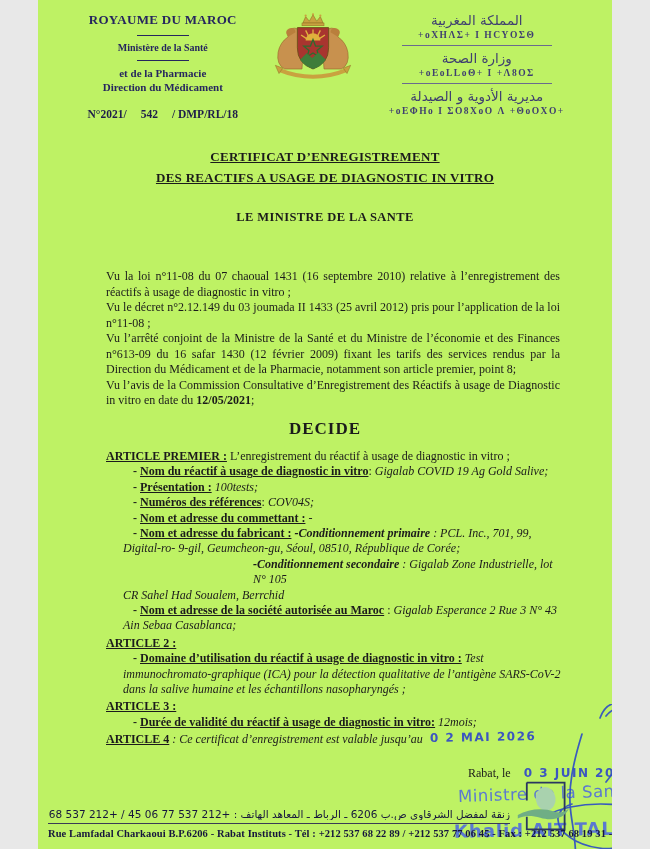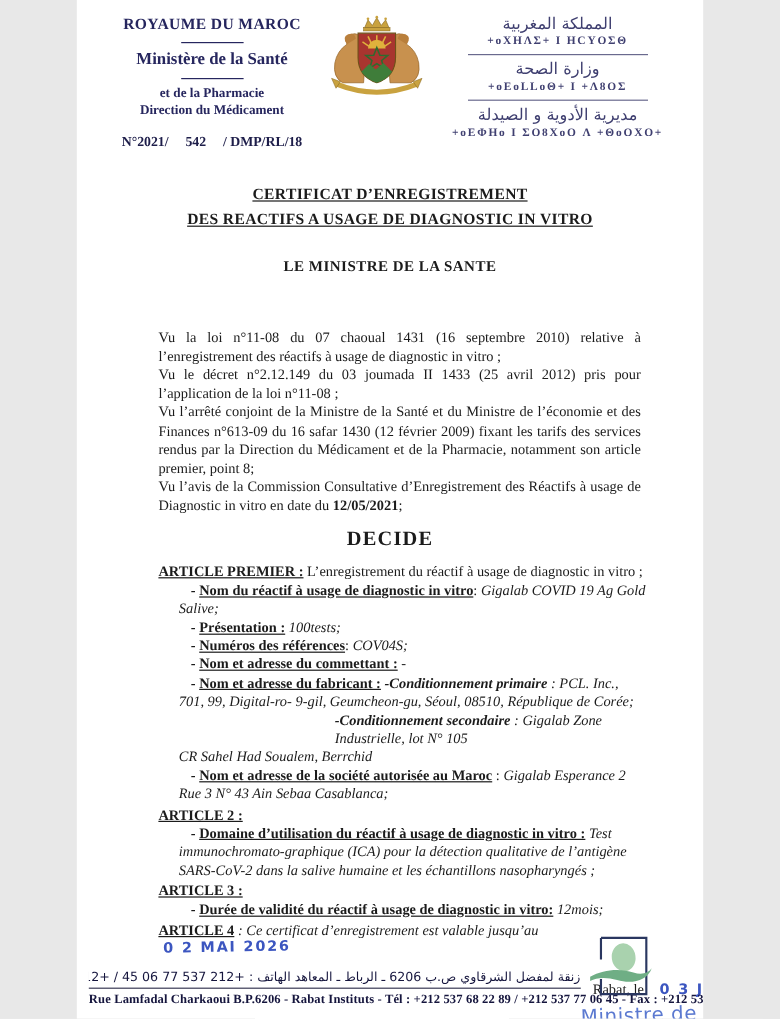--- a/index.html
+++ b/index.html
@@ -1,27 +1,27 @@
 <!DOCTYPE html>
 <html><head>
 <meta charset="utf-8">
 <style>
   * { margin:0; padding:0; box-sizing:border-box; }
   html,body { background:#e8e8e8; }
   .page {
-    width:522px; height:849px; position:relative; overflow:hidden;
-    background:#ffffff; margin:0 auto;
+    width:574px; height:849px; position:relative; overflow:hidden;
+    background:#bef264; margin:0 auto;
     font-family:"Liberation Serif", serif; color:#1b1b1b;
   }
   
   .hdr { display:flex; justify-content:space-between; padding:10px 22px 0 26px; }
   .hdr-left { width:205px; text-align:center; color:#26265e; padding-top:2px; }
   .h-kingdom { font-size:13px; font-weight:bold; letter-spacing:.3px; }
   .h-rule { width:52px; border-top:1.5px solid #26265e; margin:7px auto 6px auto; }
-  .h-ministry { font-size:14px; font-weight:bold; }
+  .h-ministry { font-size:10px; font-weight:bold; }
   .h-direction { font-size:11px; font-weight:bold; line-height:1.25; margin-top:2px; }
   .h-ref { font-size:11.5px; font-weight:bold; margin-top:13px; color:#1e1e4a; white-space:nowrap; }
   .h-ref .num { margin:0 14px; }
   .hdr-center { flex:1; display:flex; justify-content:center; align-items:flex-start; padding-top:2px; }
   .hdr-right { width:235px; text-align:center; color:#3f3f70; padding-top:2px; }
   .ar { font-size:13.5px; font-family:"DejaVu Sans", sans-serif; line-height:1.25; }
   .tif { font-size:9.5px; font-weight:bold; letter-spacing:1.5px; font-family:Liberation Serif, serif; margin-top:1px; }
   .r-rule { width:150px; border-top:1px solid #6a6a8e; margin:5px auto 4px auto; }
   
   .title { text-align:center; margin-top:26px; font-weight:bold; font-size:13px; letter-spacing:.3px; line-height:1.65; }

